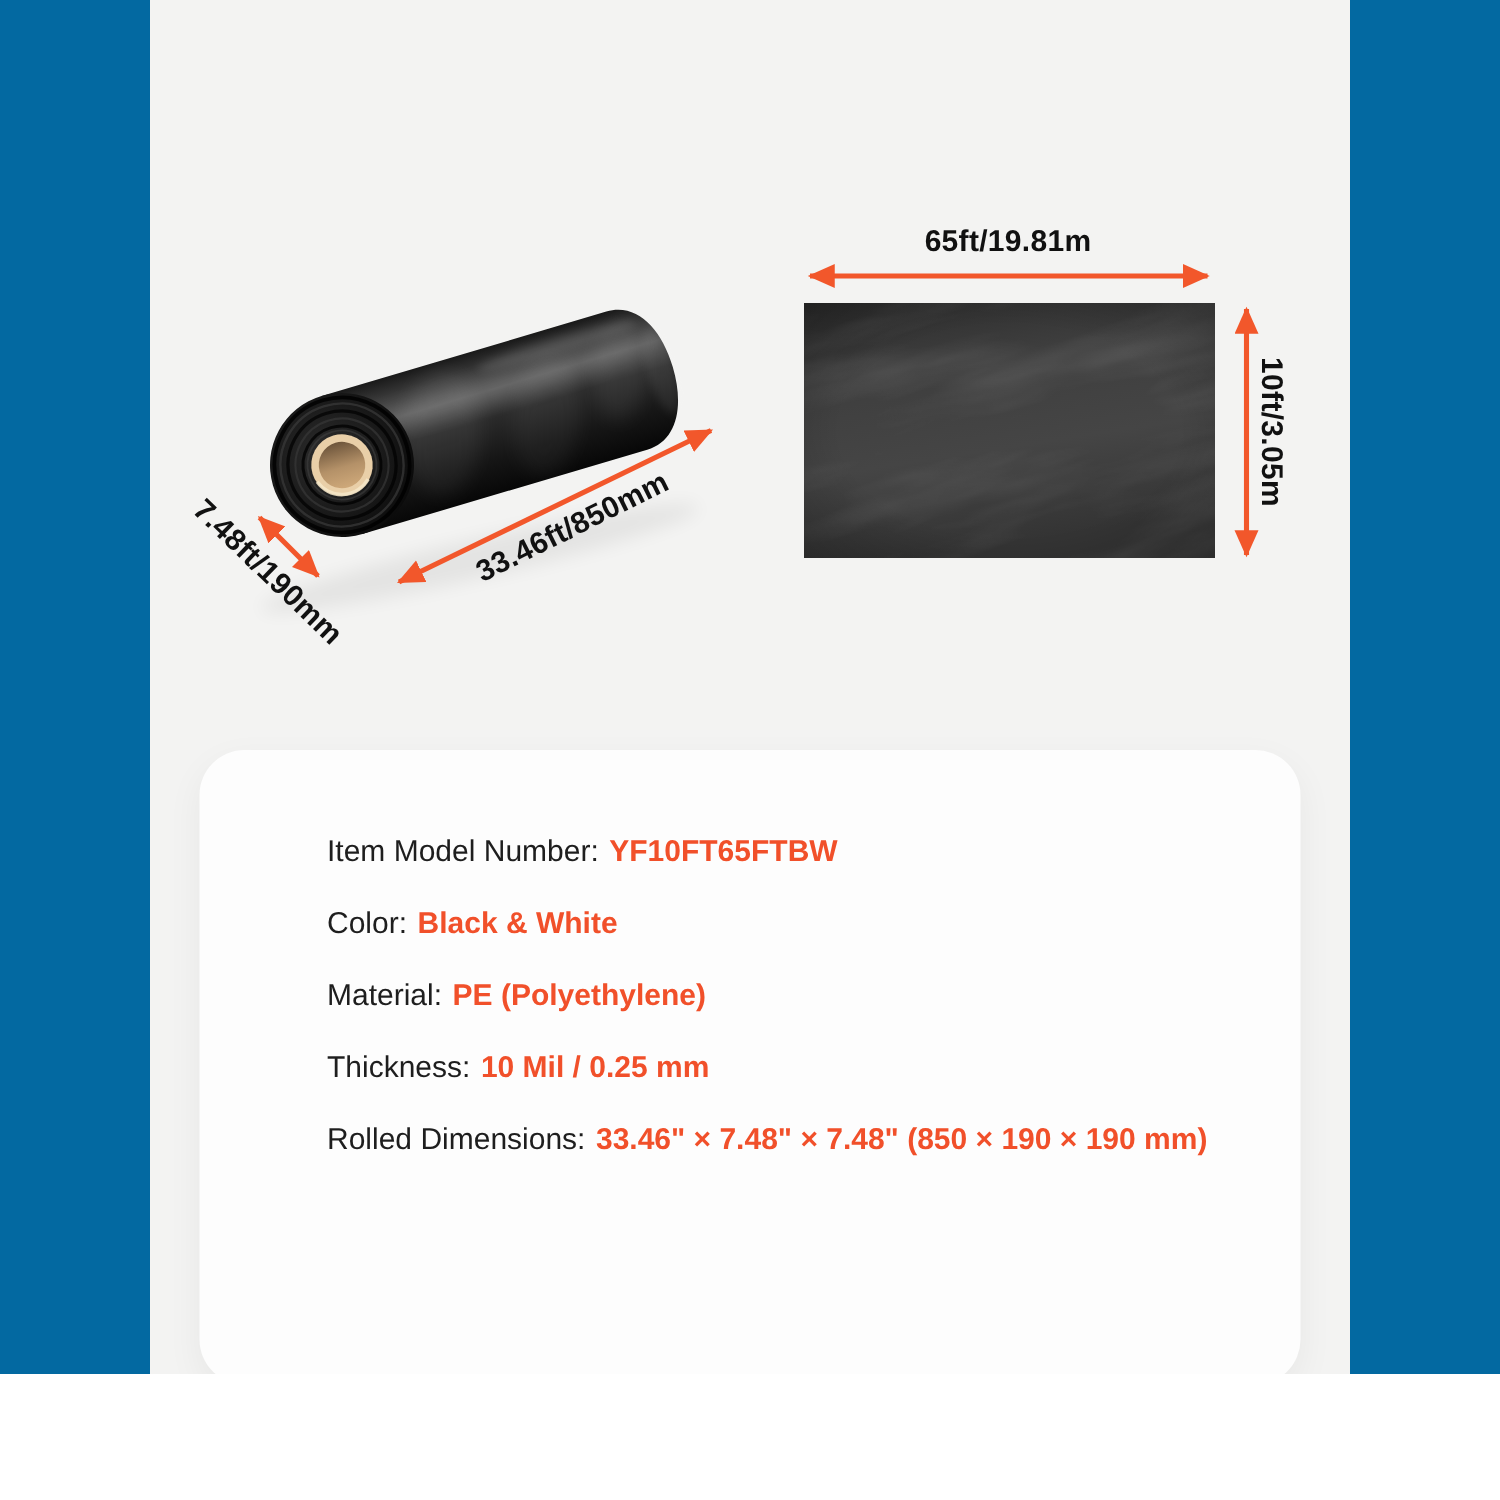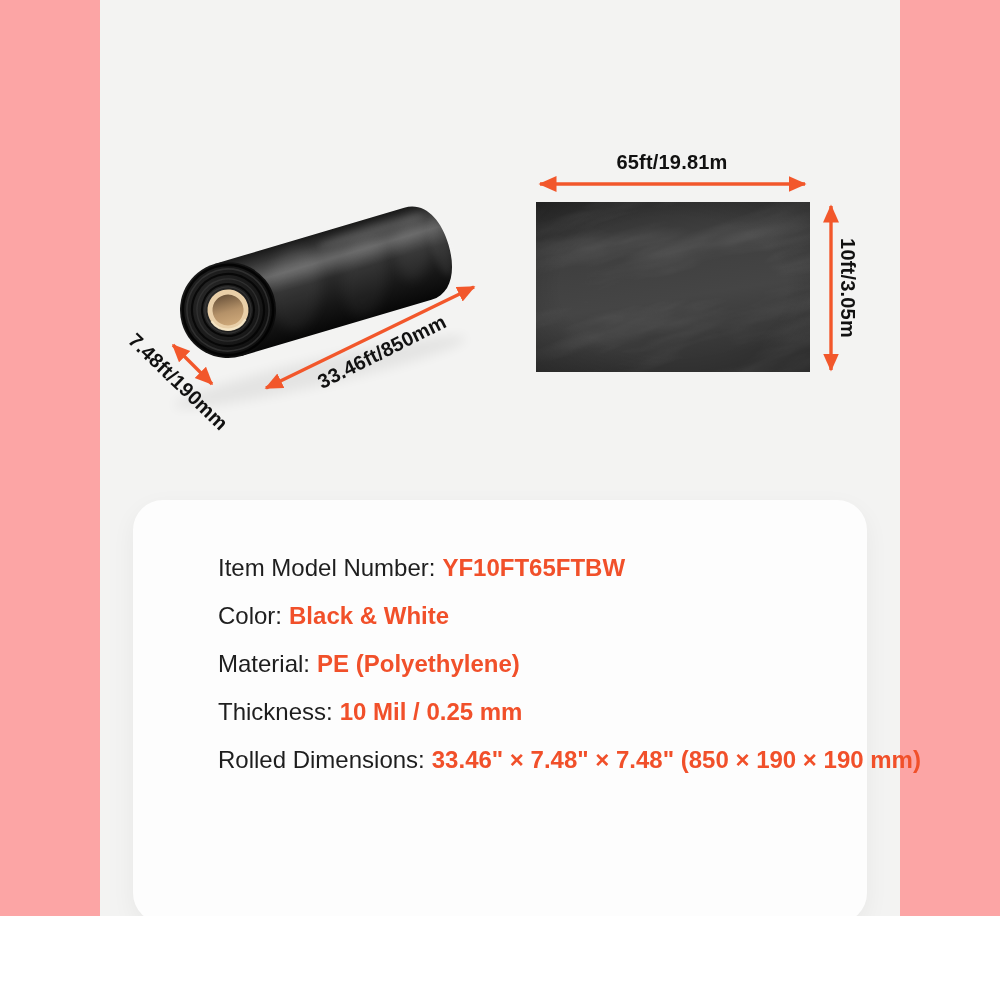--- a/index.html
+++ b/index.html
@@ -1,32 +1,32 @@
 <!DOCTYPE html>
 <html><head>
 <meta charset="utf-8">
 <style>
   html,body{margin:0;padding:0;background:#ffffff;}
-  .page{position:relative;width:1000px;height:916px;background:#fca5a5;overflow:hidden;
+  .page{position:relative;width:1000px;height:916px;background:#0369a1;overflow:hidden;
         font-family:"Liberation Sans", sans-serif;}
   .band{position:absolute;left:100px;top:0;width:800px;height:1000px;background:#f3f3f2;}
   .scene{position:absolute;inset:0;}
   .roll-svg{position:absolute;left:120px;top:160px;}
   .sheet{position:absolute;left:536px;top:202px;width:274px;height:170px;}
   .arrows-svg{position:absolute;left:0;top:0;pointer-events:none;}
   .dim{position:absolute;font-weight:700;font-size:20px;color:#111111;white-space:nowrap;
        letter-spacing:0.2px;}
   .dim-top{left:672px;top:162px;transform:translate(-50%,-50%);}
   .dim-right{left:847px;top:288px;transform:translate(-50%,-50%) rotate(90deg);}
   .dim-length{left:382px;top:352px;transform:translate(-50%,-50%) rotate(-26.5deg);}
   .dim-dia{left:178px;top:382px;transform:translate(-50%,-50%) rotate(44deg);}
   .card{position:absolute;left:133px;top:500px;width:734px;height:423px;background:#fdfdfd;
         border-radius:30px;box-shadow:0 8px 24px rgba(0,0,0,0.05);
         padding:44px 0 0 85px;box-sizing:border-box;}
-  .spec-row{height:48px;line-height:48px;font-size:24px;white-space:nowrap;}
+  .spec-row{height:48px;line-height:48px;font-size:20px;white-space:nowrap;}
   .spec-label{color:#1e1e1e;font-weight:400;}
   .spec-value{color:#f1502a;font-weight:700;margin-left:7px;}
 </style>
 </head>
 <body>
 
 <div class="page">
   <div class="band"></div>
 
   <div class="scene">

